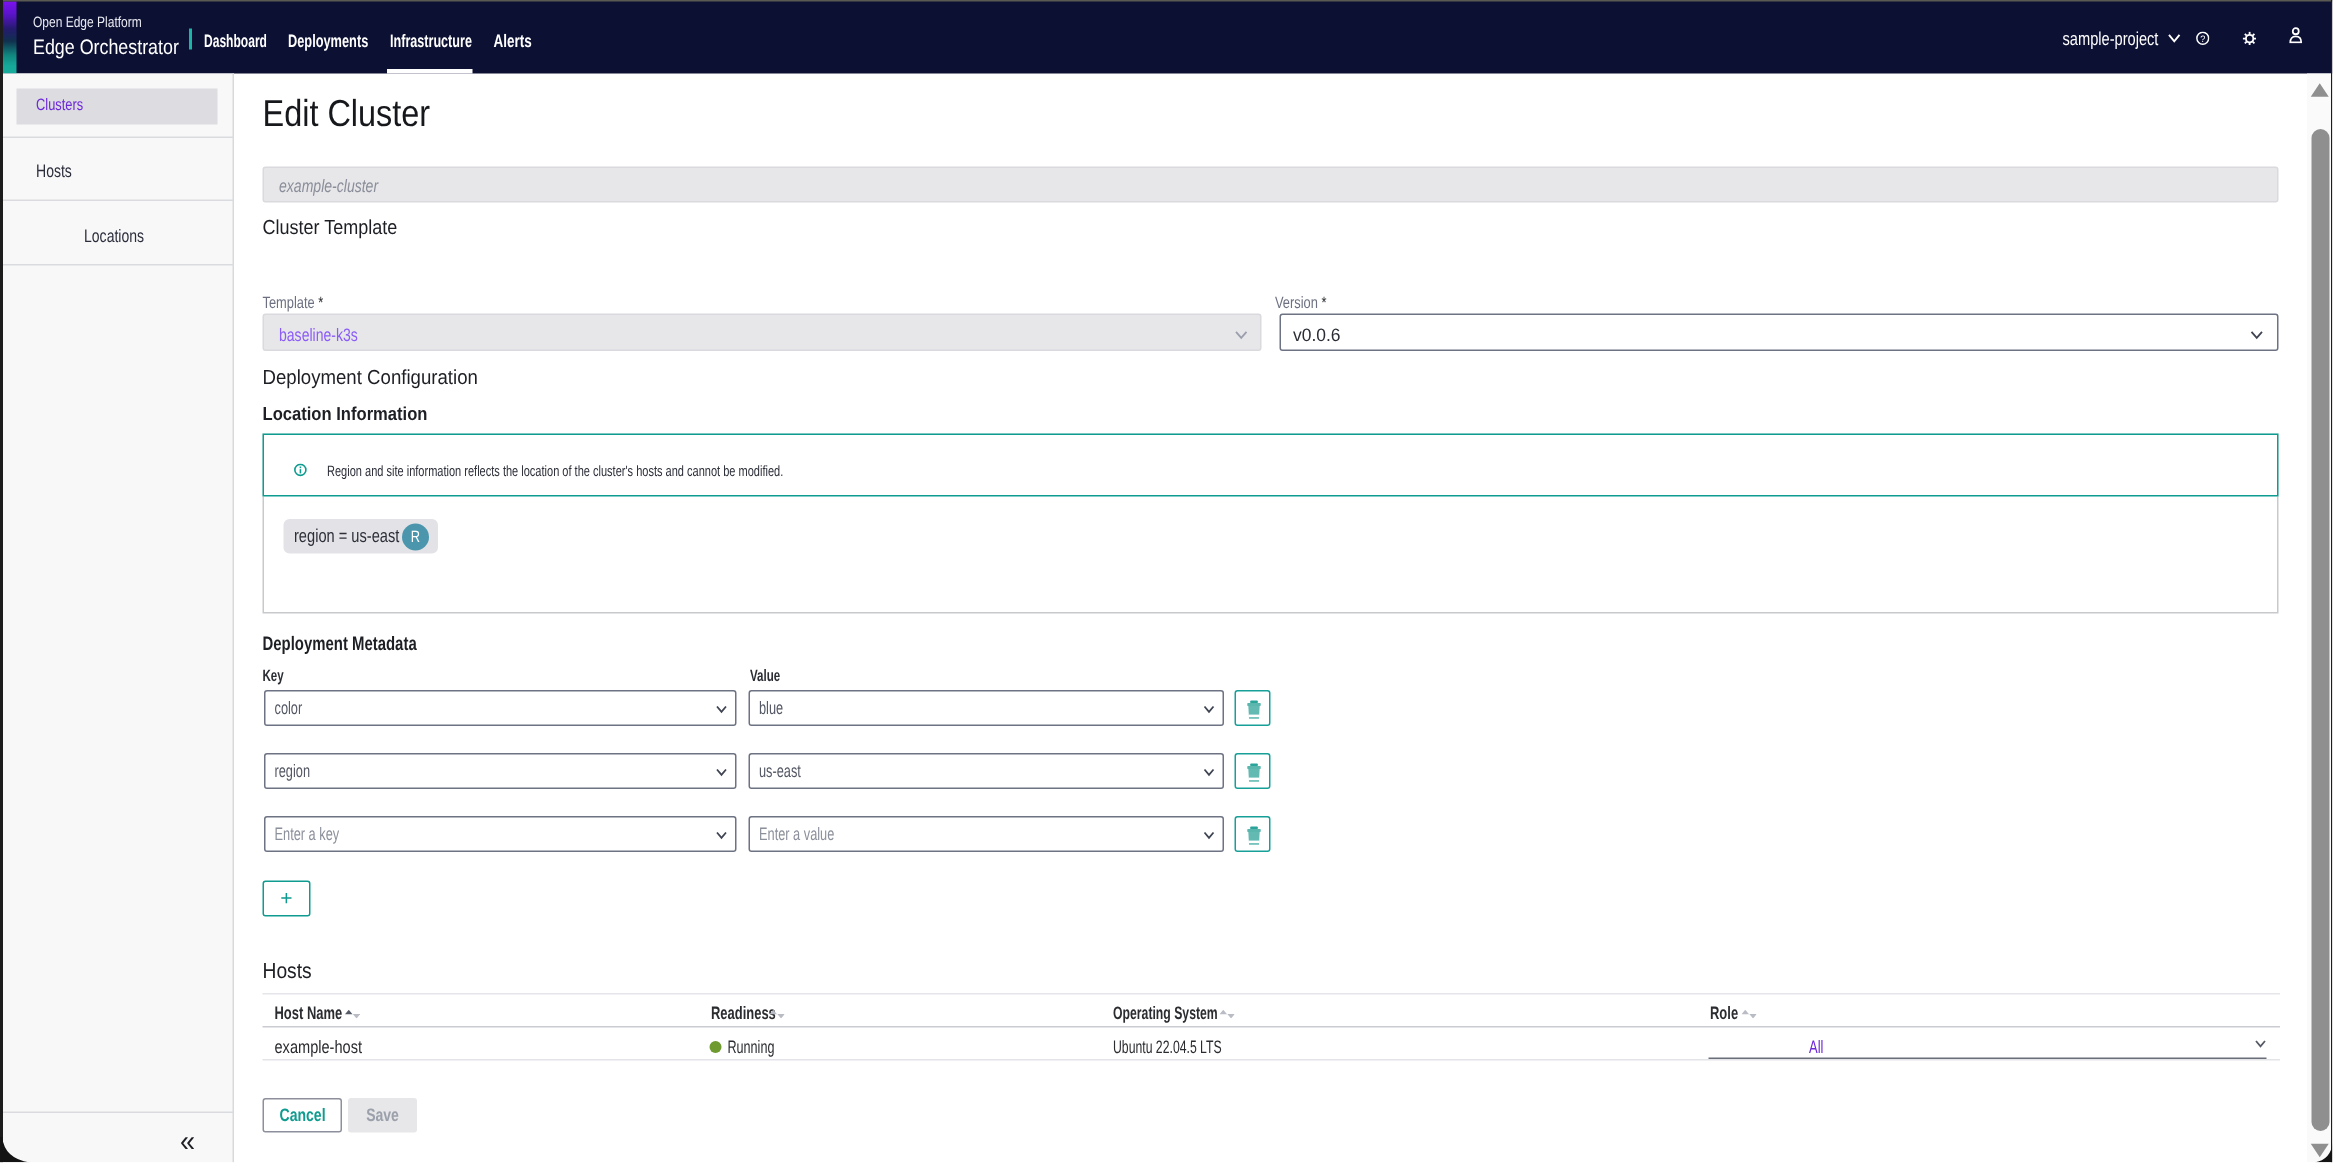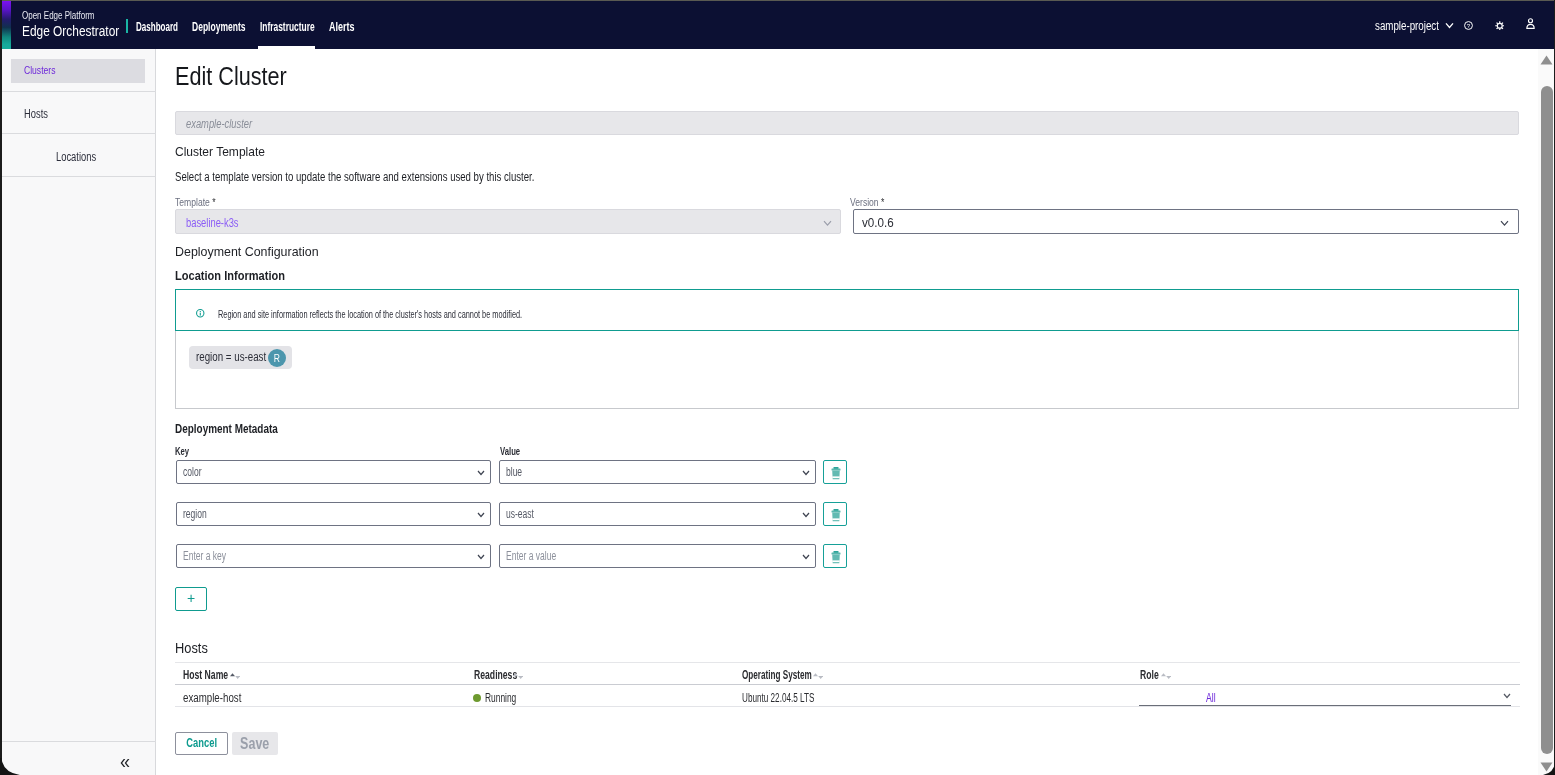--- a/index.html
+++ b/index.html
@@ -62,21 +62,20 @@
   <div class="abs" style="left:0;top:741px;width:156px;height:1px;background:#dadbde;"></div>
   <div class="abs" style="left:119.5px;top:750px;font-size:20px;color:#1d1f24;"><span class="t" style="transform:scaleX(0.9);">«</span></div>
 
   <div class="abs" style="left:175px;top:62px;font-size:25px;color:#16181c;"><span class="t" style="transform:scaleX(0.865);">Edit Cluster</span></div>
 
   <div class="abs" style="left:175px;top:97px;font-size:11px;color:#6c7080;margin-top:24px;"><span class="t">Name <span style="color:#2b2c30;">*</span></span></div>
   <div class="abs" style="left:175px;top:111px;width:1344px;height:23.5px;background:#e7e7ea;border:1px solid #d9d9de;border-radius:2px;"></div>
   <div class="abs" style="left:186px;top:116.5px;font-size:12px;font-style:italic;color:#8a8e99;"><span class="t">example-cluster</span></div>
 
   <div class="abs" style="left:175px;top:144px;font-size:13.5px;color:#1d1f24;"><span class="t" style="transform:scaleX(0.89);">Cluster Template</span></div>
-  <div class="abs" style="left:175px;top:170px;font-size:12.3px;color:#1d1f24;"><span class="t">Select a template version to update the software and extensions used by this cluster.</span></div>
 
   <div class="abs" style="left:175px;top:196px;font-size:11px;color:#6c7080;"><span class="t">Template <span style="color:#2b2c30;">*</span></span></div>
   <div class="abs" style="left:175px;top:209px;width:666px;height:25px;background:#e7e7ea;border:1px solid #d9d9de;border-radius:2px;"></div>
   <div class="abs" style="left:186px;top:216px;font-size:12px;color:#8b5cf6;"><span class="t">baseline-k3s</span></div>
   <svg class="abs" style="left:822.5px;top:219.5px;" width="9" height="7" viewBox="0 0 9 7">
       <path d="M1 1.2 L4.5 5.2 L8 1.2" fill="none" stroke="#9b9eab" stroke-width="1.2"></path>
     </svg>
 
   <div class="abs" style="left:850px;top:196px;font-size:11px;color:#6c7080;"><span class="t">Version <span style="color:#2b2c30;">*</span></span></div>
   <div class="abs" style="left:852.5px;top:209px;width:666.5px;height:25px;background:#fff;border:1px solid #6e7383;border-radius:2px;"></div>
@@ -196,21 +195,21 @@
   <div class="abs" style="left:1139px;top:686px;width:372px;height:20px;border-bottom:1px solid #6a6e78;"></div>
   <div class="abs" style="left:1206px;top:691px;font-size:12px;color:#6d28d9;"><span class="t" style="transform:scaleX(0.72);">All</span></div>
   <svg class="abs" style="left:1503px;top:693px;" width="8" height="6" viewBox="0 0 8 6">
       <path d="M1 1 L4 4.5 L7 1" fill="none" stroke="#555a64" stroke-width="1.2"></path>
     </svg>
   <div class="abs" style="left:175px;top:706px;width:1345px;height:1px;background:#e3e4e8;"></div>
 
   <div class="abs" style="left:175px;top:732px;width:53px;height:23px;border:1px solid #8d909c;border-radius:2px;background:#fff;"></div>
   <div class="abs" style="left:175px;top:732px;width:53px;height:23px;font-size:12px;font-weight:700;color:#0f9b8f;text-align:center;line-height:23px;"><span class="tc">Cancel</span></div>
   <div class="abs" style="left:232px;top:732px;width:46px;height:23px;background:#e7e7ea;border-radius:2px;"></div>
-  <div class="abs" style="left:232px;top:732px;width:46px;height:23px;font-size:16px;font-weight:700;color:#9ba0ab;text-align:center;line-height:23px;"><span class="tc">Save</span></div>
+  <div class="abs" style="left:232px;top:732px;width:46px;height:23px;font-size:12px;font-weight:700;color:#9ba0ab;text-align:center;line-height:23px;"><span class="tc">Save</span></div>
 
   <div class="abs" style="left:1538px;top:49px;width:16px;height:726px;background:#fafafa;"></div>
   <svg class="abs" style="left:1540px;top:55px;" width="13" height="10" viewBox="0 0 13 10">
       <path d="M6.5 0.5 L12.5 9.5 L0.5 9.5 Z" fill="#8f8f8f"></path>
     </svg>
   <div class="abs" style="left:1540.5px;top:86px;width:12px;height:668px;background:#8f8f8f;border-radius:6px;"></div>
   <svg class="abs" style="left:1540px;top:762px;" width="13" height="10" viewBox="0 0 13 10">
       <path d="M0.5 0.5 L12.5 0.5 L6.5 9.5 Z" fill="#8f8f8f"></path>
     </svg>
 

